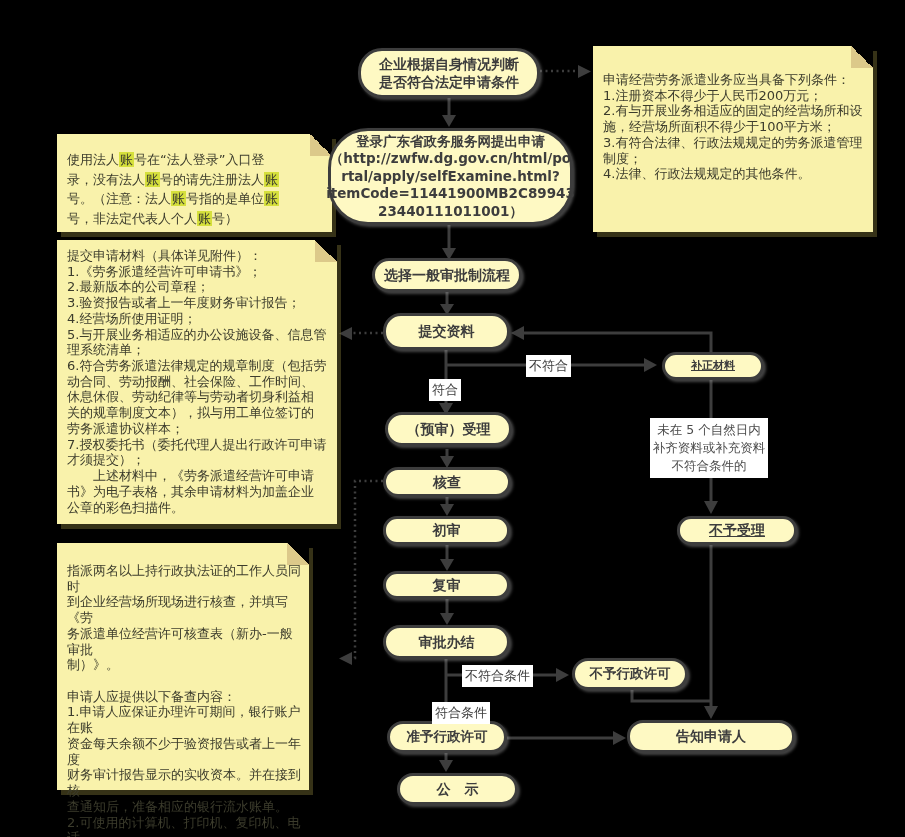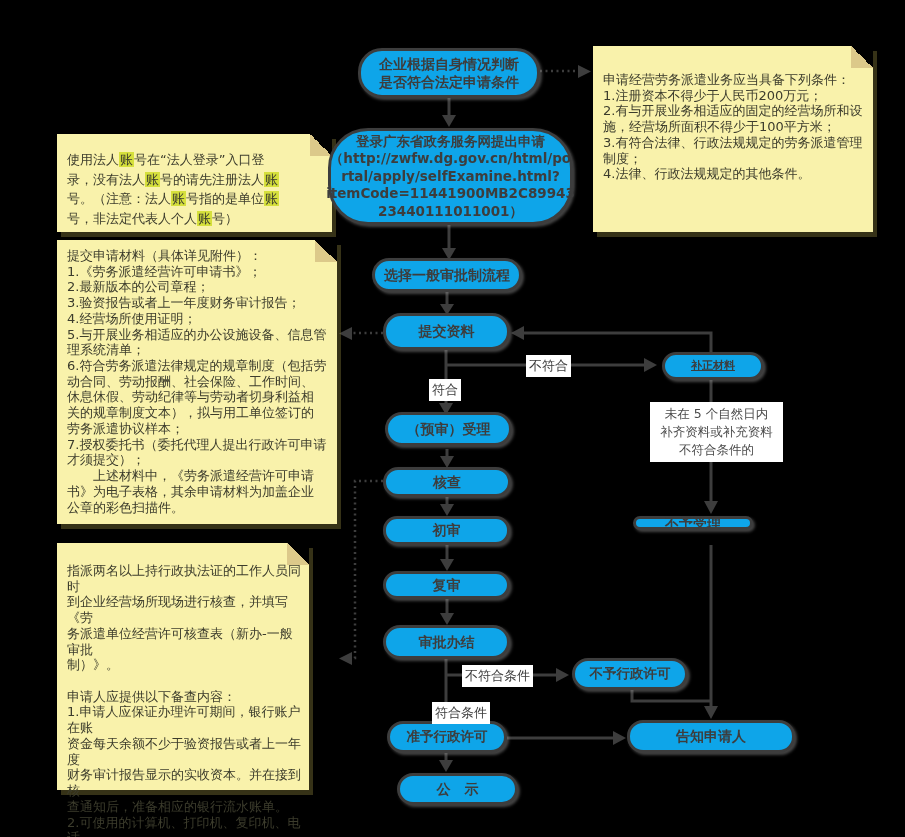--- a/index.html
+++ b/index.html
@@ -2,21 +2,21 @@
 <html><head>
 <meta charset="utf-8">
 <style>
   html,body{margin:0;padding:0;background:#000;}
   .stage{
     position:relative;width:905px;height:837px;background:#000000;
     font-family:"DejaVu Sans","Liberation Sans",sans-serif;overflow:hidden;
   }
   .wires{position:absolute;left:0;top:0;}
   .node{
-    position:absolute;box-sizing:border-box;background:#0ea5e9;
+    position:absolute;box-sizing:border-box;background:#fef9c3;
     border:3px solid #3d3d3d;color:#3d3d3d;font-weight:bold;
     display:flex;align-items:center;justify-content:center;text-align:center;
     white-space:pre-line;font-size:14px;line-height:1.3;
     box-shadow:2px 2px 3px rgba(150,150,150,.45);
   }
   .elabel{
     position:absolute;background:#ffffff;color:#3d3d3d;font-size:13px;
     line-height:1.5;padding:1px 3px;white-space:pre-line;text-align:center;
   }
   .elabel.big{font-size:12.5px;line-height:1.45;color:#4a4a4a;padding:3px 0;}
@@ -153,35 +153,35 @@
   <div class="node" style="left:385px;top:412px;width:127px;height:34px;border-radius:17px;">（预审）受理</div>
 
   <div class="node" style="left:383px;top:467px;width:128px;height:30px;border-radius:15px;">核查</div>
 
   <div class="node" style="left:383px;top:516px;width:127px;height:29px;border-radius:14px;">初审</div>
 
   <div class="node" style="left:383px;top:571px;width:127px;height:28px;border-radius:14px;">复审</div>
 
   <div class="node" style="left:383px;top:625px;width:127px;height:34px;border-radius:17px;">审批办结</div>
 
-  <div class="node" style="left:633px;top:516px;width:120px;height:14px;border-radius:14px;">不予受理</div>
+  <div class="node" style="left:677px;top:516px;width:120px;height:29px;border-radius:14px;text-decoration:underline;">不予受理</div>
 
   <div class="node" style="left:572px;top:658px;width:116px;height:32px;border-radius:16px;font-size:13.5px;">不予行政许可</div>
 
   <div class="node" style="left:387px;top:721px;width:120px;height:32px;border-radius:16px;font-size:13.5px;">准予行政许可</div>
 
   <div class="node" style="left:627px;top:720px;width:168px;height:33px;border-radius:16px;">告知申请人</div>
 
   <div class="node" style="left:397px;top:773px;width:121px;height:32px;border-radius:16px;">公　示</div>
 
   <div class="elabel" style="left:526px;top:355px;">不符合</div>
 
   <div class="elabel" style="left:429px;top:379px;">符合</div>
 
-  <div class="elabel big" style="left:650px;top:402px;width:133px;">未在 5 个自然日内
+  <div class="elabel big" style="left:650px;top:418px;width:118px;">未在 5 个自然日内
 补齐资料或补充资料
 不符合条件的</div>
 
   <div class="elabel" style="left:462px;top:665px;">不符合条件</div>
 
   <div class="elabel" style="left:420px;top:702px;margin-left:12px;">符合条件</div>
 
 </div>
 
 </body></html>

